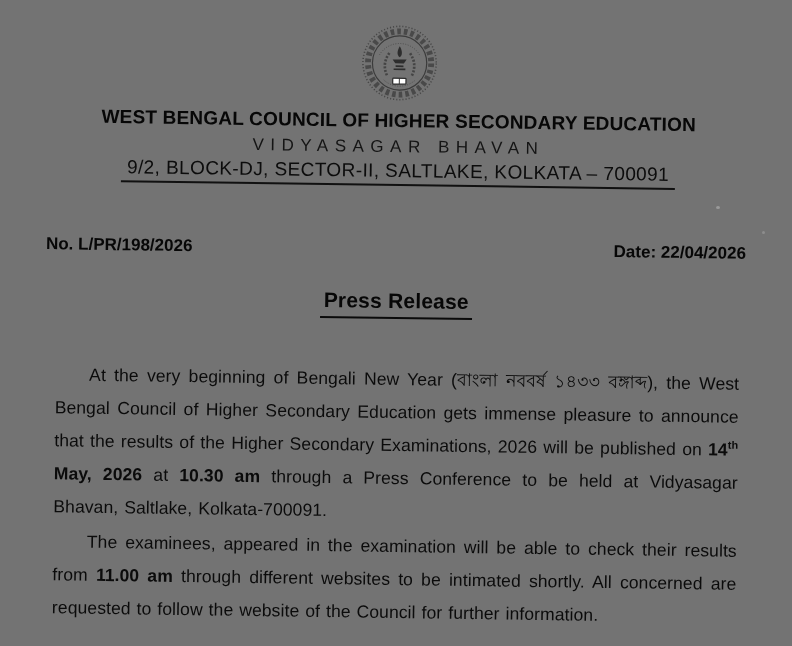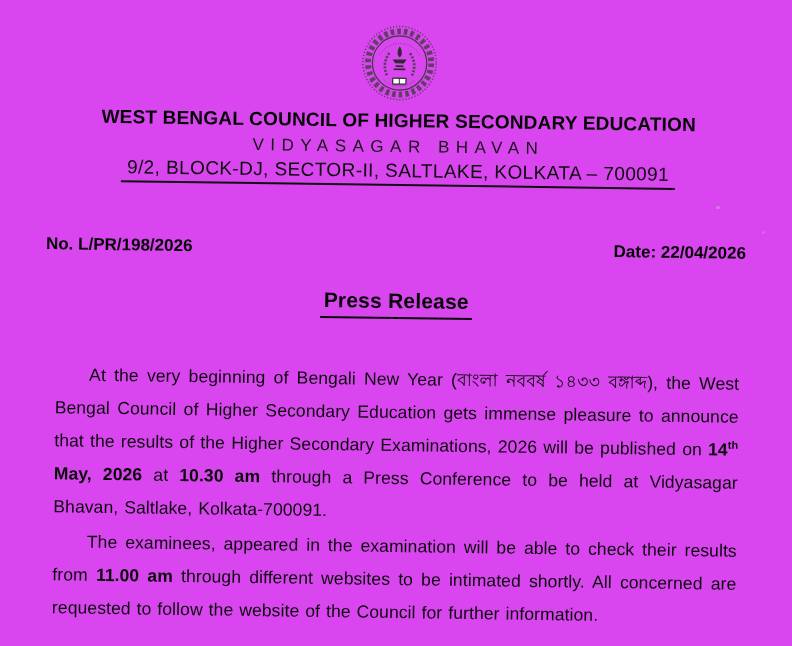--- a/index.html
+++ b/index.html
@@ -1,21 +1,21 @@
 <!DOCTYPE html>
 <html><head>
 <meta charset="utf-8">
 <style>
   * { margin: 0; padding: 0; box-sizing: border-box; }
   html, body { background: #ffffff; }
   .page {
     position: relative;
     width: 792px;
     height: 646px;
-    background: #d946ef;
+    background: #737373;
     overflow: hidden;
     font-family: "Liberation Sans", "DejaVu Sans", sans-serif;
     color: #0a0a0a;
   }
   .sheet {
     position: absolute;
     inset: 0;
     transform: rotate(0.8deg);
     transform-origin: 396px 320px;
   }

